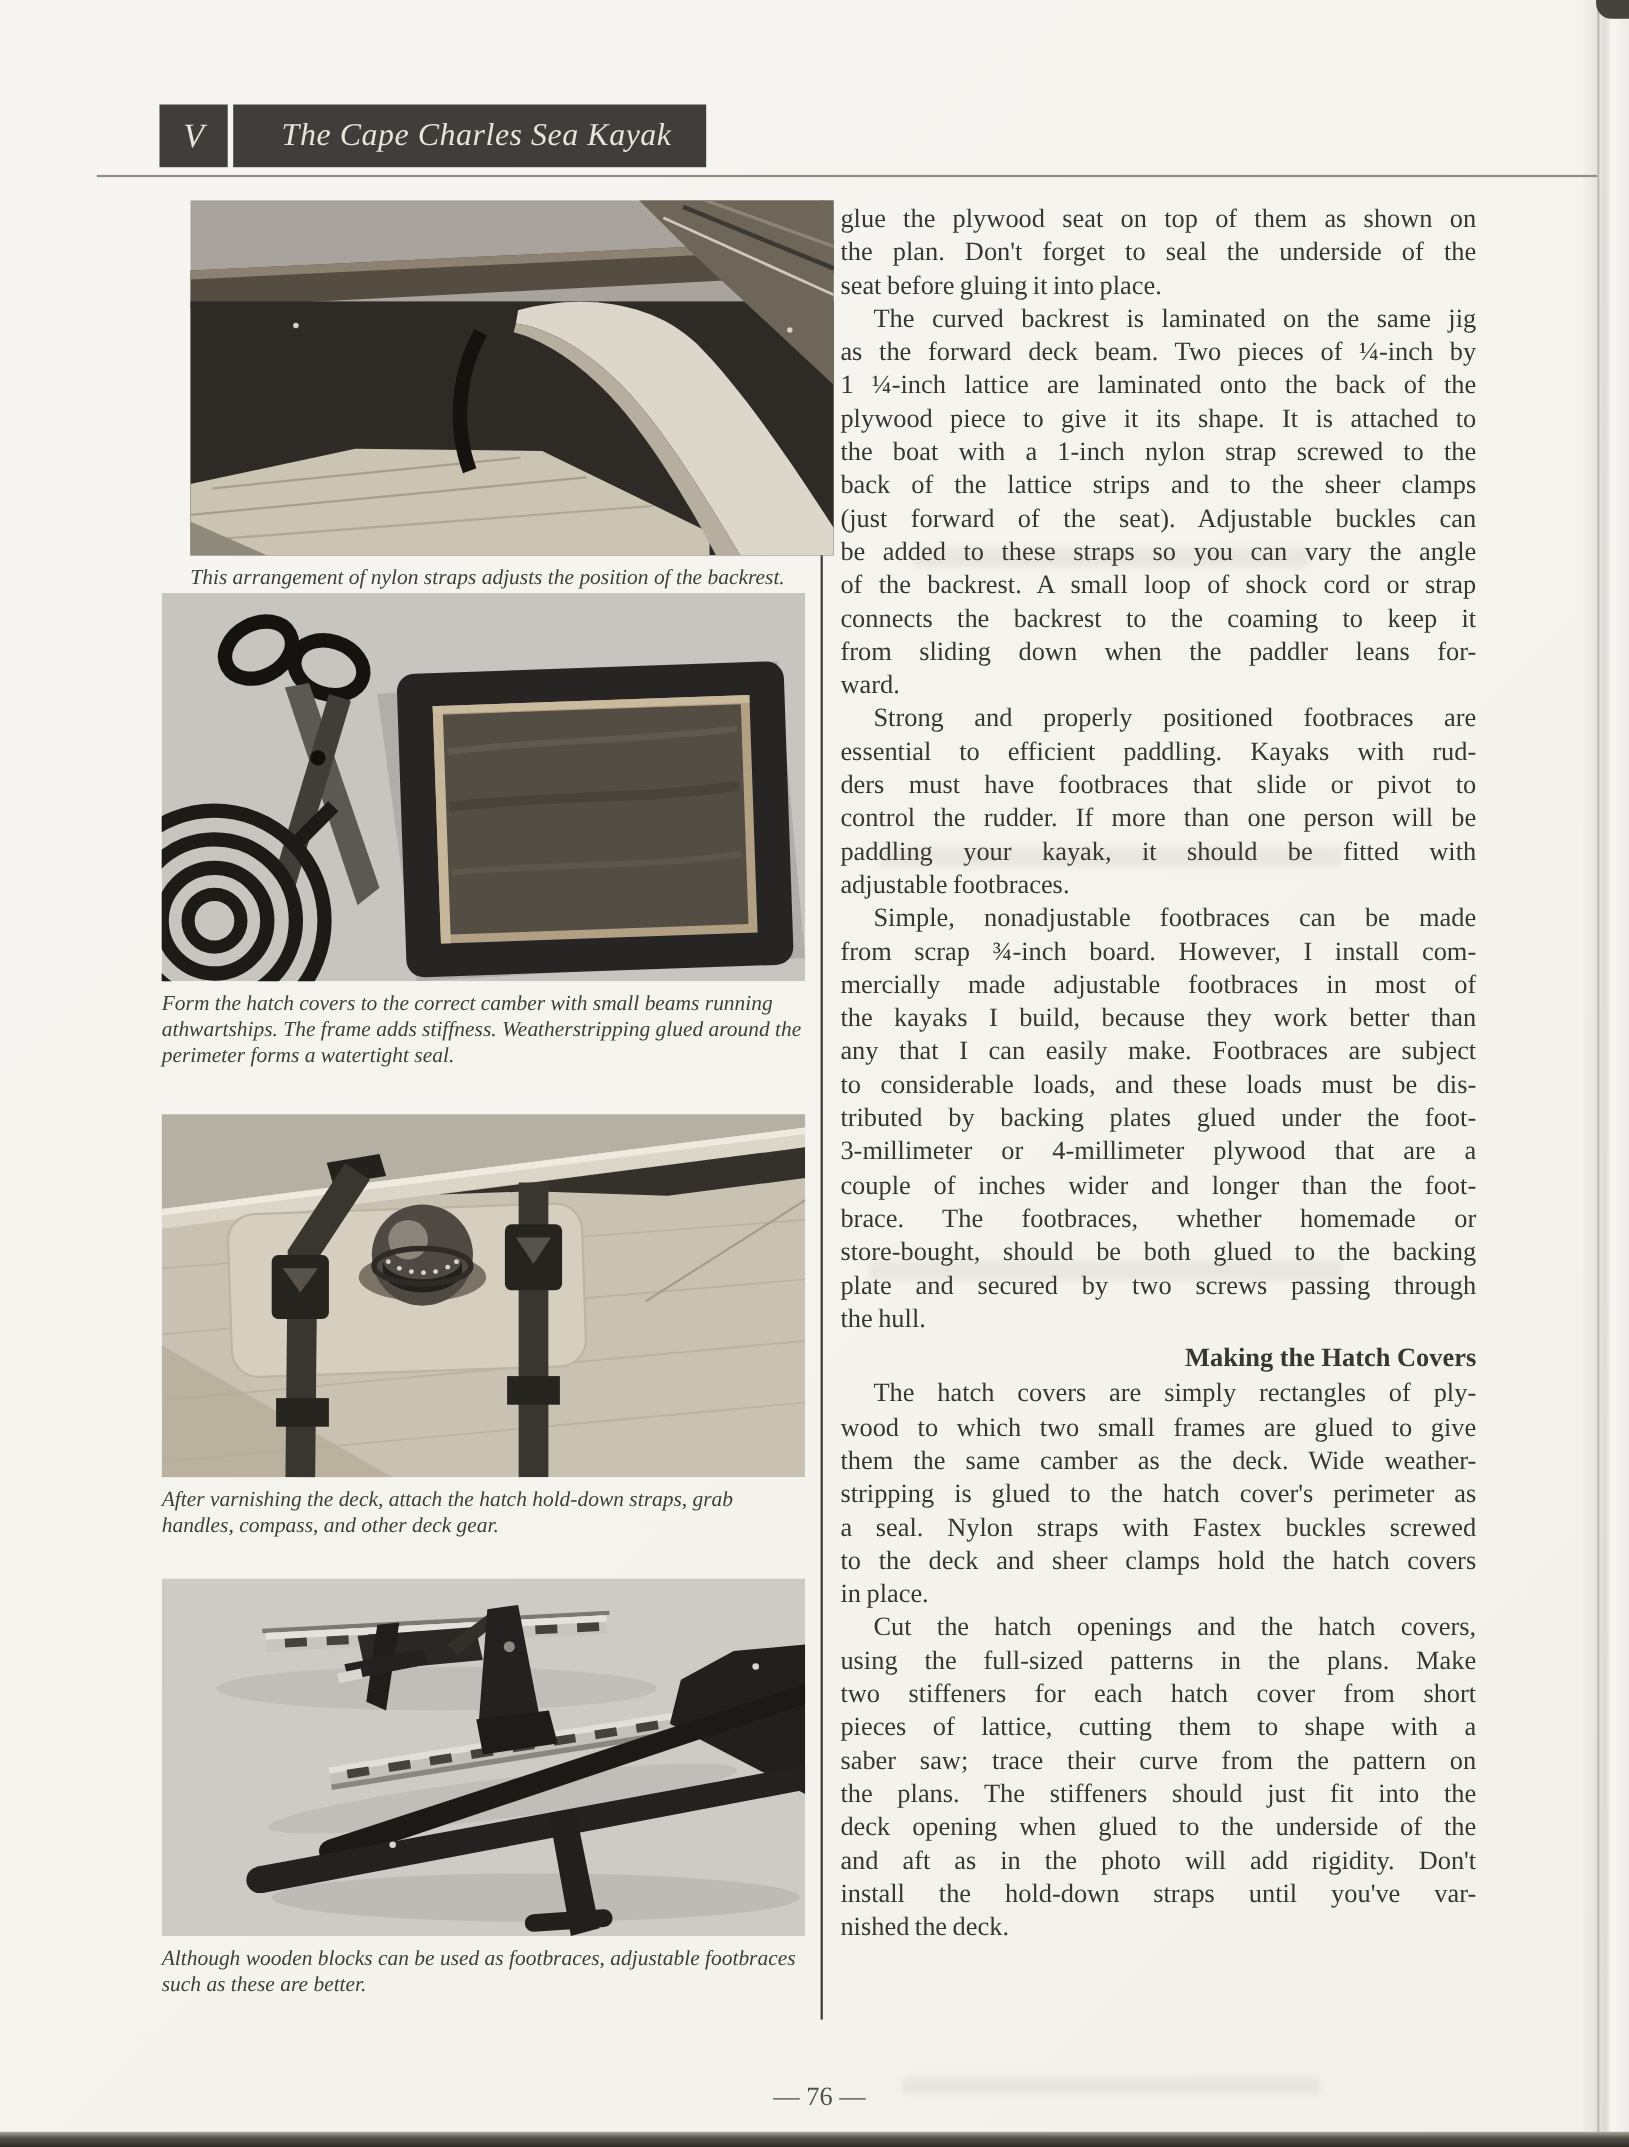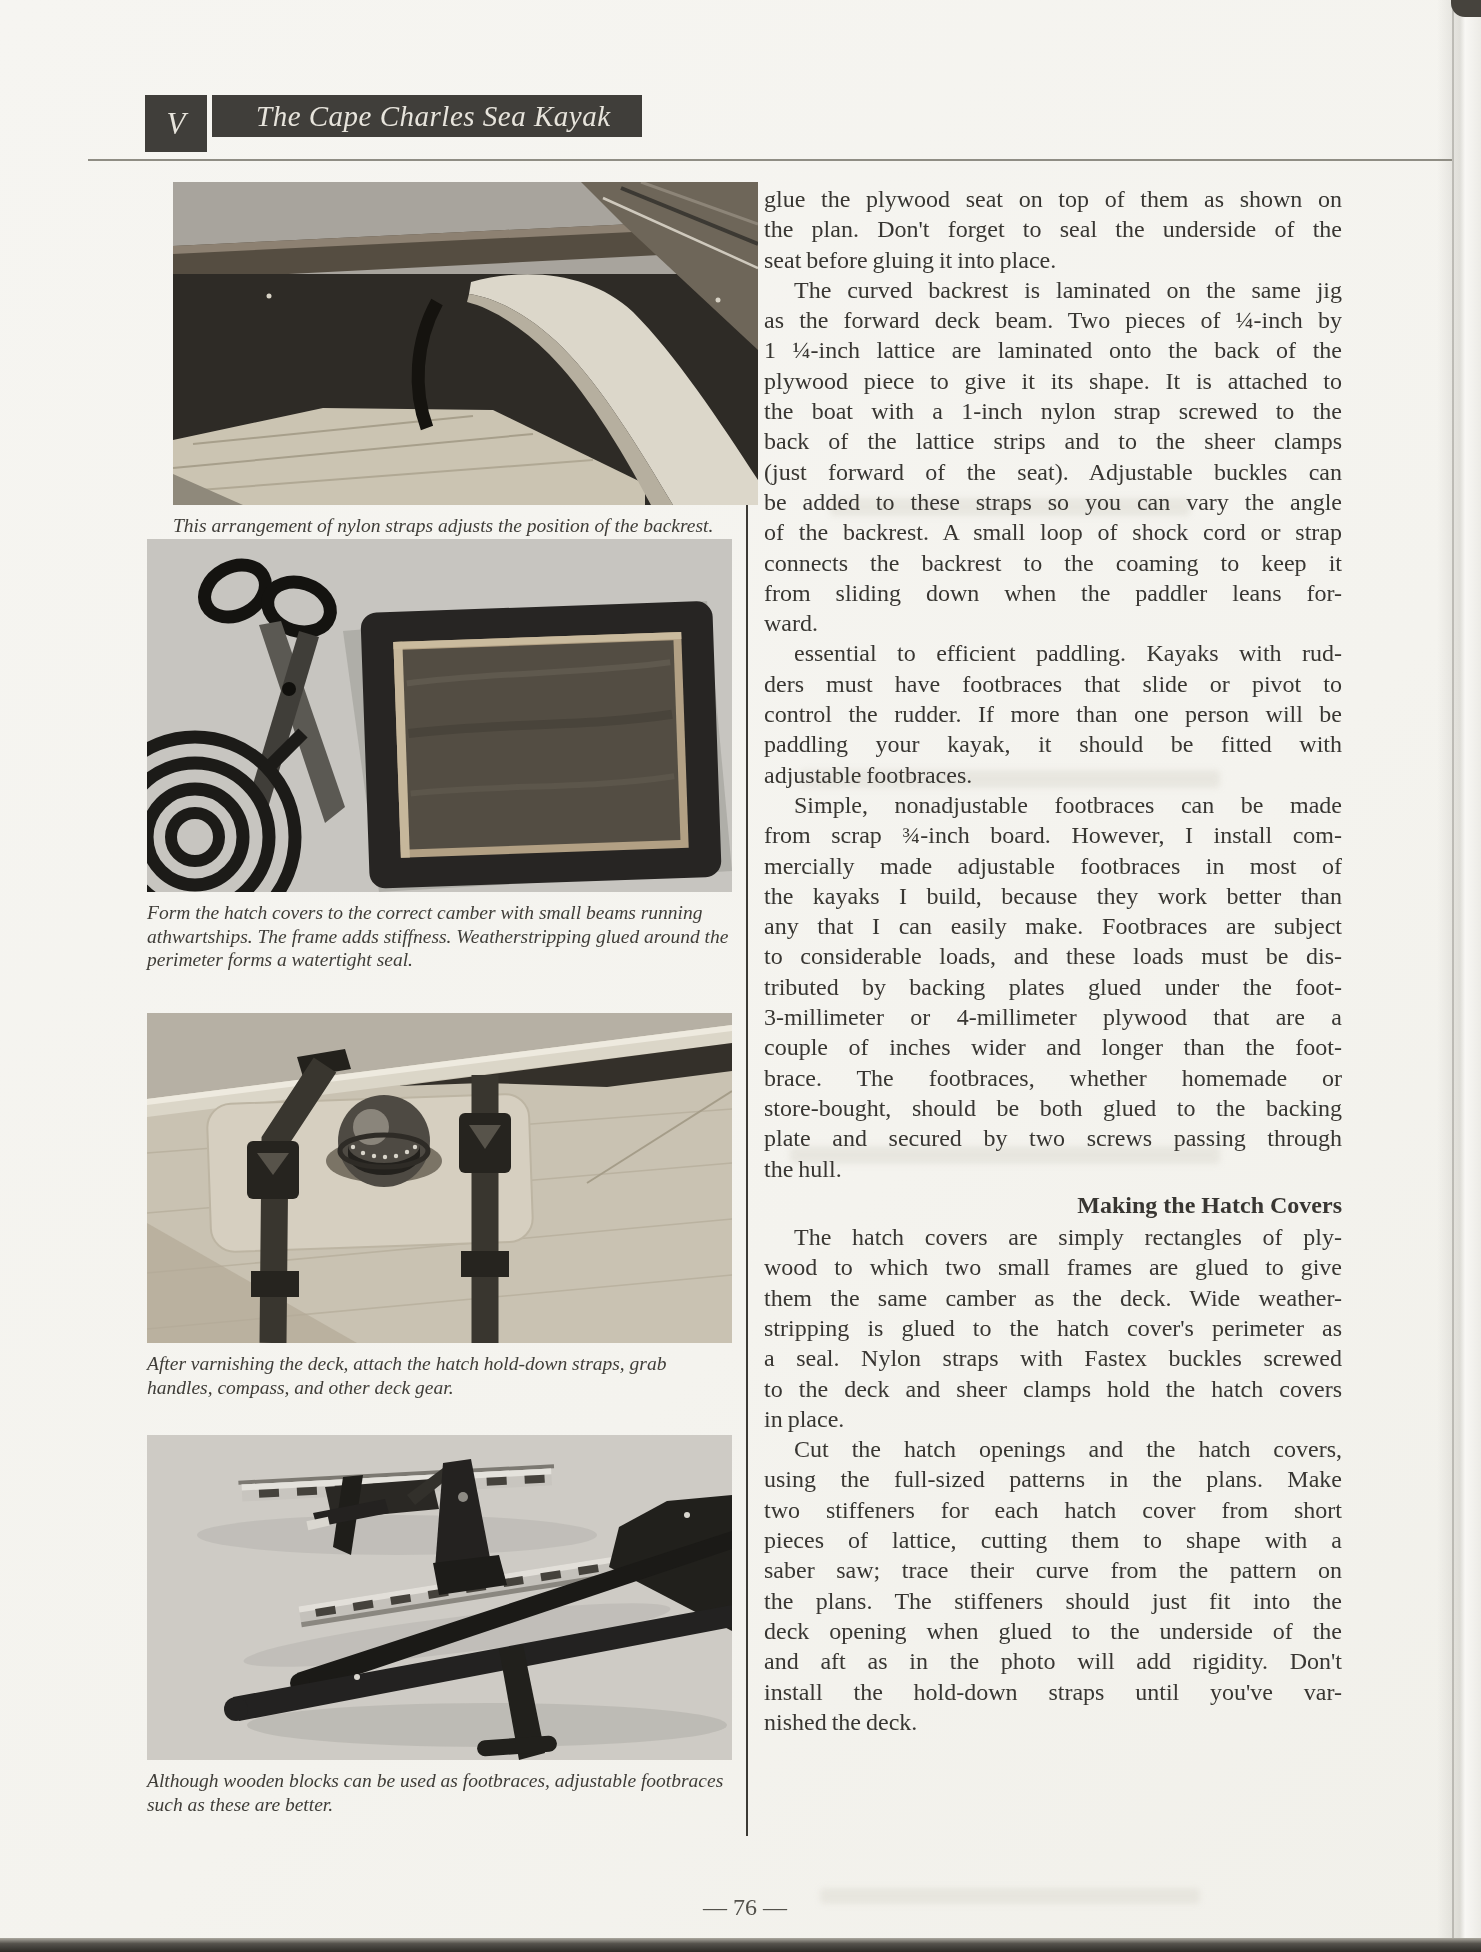--- a/index.html
+++ b/index.html
@@ -14,21 +14,21 @@
   .right-page-edge{position:absolute;right:0;top:0;width:44px;height:1952px;
     background:linear-gradient(to right,rgba(110,108,100,0) 0%,rgba(110,108,100,0.16) 52%,rgba(248,247,244,1) 64%,#ecebe6 100%);}
   .right-edge-line{position:absolute;right:27px;top:0;width:2px;height:1952px;background:rgba(95,93,86,0.30);}
   .bottom-scan-edge{position:absolute;left:0;bottom:0;width:1481px;height:14px;
     background:linear-gradient(#aba89f 0%,#55524c 40%,#2d2b27 100%);}
   .ghost{position:absolute;background:#dcdad1;opacity:.5;filter:blur(3px);border-radius:4px;}
 
   
   .chapter-box{position:absolute;left:145px;top:95px;width:62px;height:57px;background:#403e3a;
     color:#e7e4dc;font-style:italic;font-size:31px;display:flex;align-items:center;justify-content:center;}
-  .title-bar{position:absolute;left:212px;top:95px;width:430px;height:42px;background:#403e3a;
+  .title-bar{position:absolute;left:212px;top:95px;width:430px;height:57px;background:#403e3a;
     color:#e7e4dc;font-style:italic;font-size:29px;letter-spacing:.5px;
     display:flex;align-items:center;padding-left:44px;box-sizing:border-box;white-space:nowrap;}
   .header-rule{position:absolute;left:88px;top:159px;width:1364px;height:2px;background:#8f8d84;}
 
   .col-divider{position:absolute;left:746px;top:182px;width:2px;height:1654px;background:#3c3a35;}
 
   
   .figure{position:absolute;left:147px;width:585px;}
   .photo{display:block;width:585px;}
   .figcaption{font-style:italic;font-size:19.5px;line-height:23.5px;color:#3f3d38;margin-top:9px;}
@@ -247,20 +247,21 @@
         <div class="line">the boat with a 1-inch nylon strap screwed to the</div>
         <div class="line">back of the lattice strips and to the sheer clamps</div>
         <div class="line">(just forward of the seat). Adjustable buckles can</div>
         <div class="line">be added to these straps so you can vary the angle</div>
         <div class="line">of the backrest. A small loop of shock cord or strap</div>
         <div class="line">connects the backrest to the coaming to keep it</div>
         <div class="line">from sliding down when the paddler leans for-</div>
         <div class="line last">ward.</div>
       </div>
       <div class="para indent">
+        <div class="line">Strong and properly positioned footbraces are</div>
         <div class="line">essential to efficient paddling. Kayaks with rud-</div>
         <div class="line">ders must have footbraces that slide or pivot to</div>
         <div class="line">control the rudder. If more than one person will be</div>
         <div class="line">paddling your kayak, it should be fitted with</div>
         <div class="line last">adjustable footbraces.</div>
       </div>
       <div class="para indent">
         <div class="line">Simple, nonadjustable footbraces can be made</div>
         <div class="line">from scrap ¾-inch board. However, I install com-</div>
         <div class="line">mercially made adjustable footbraces in most of</div>

